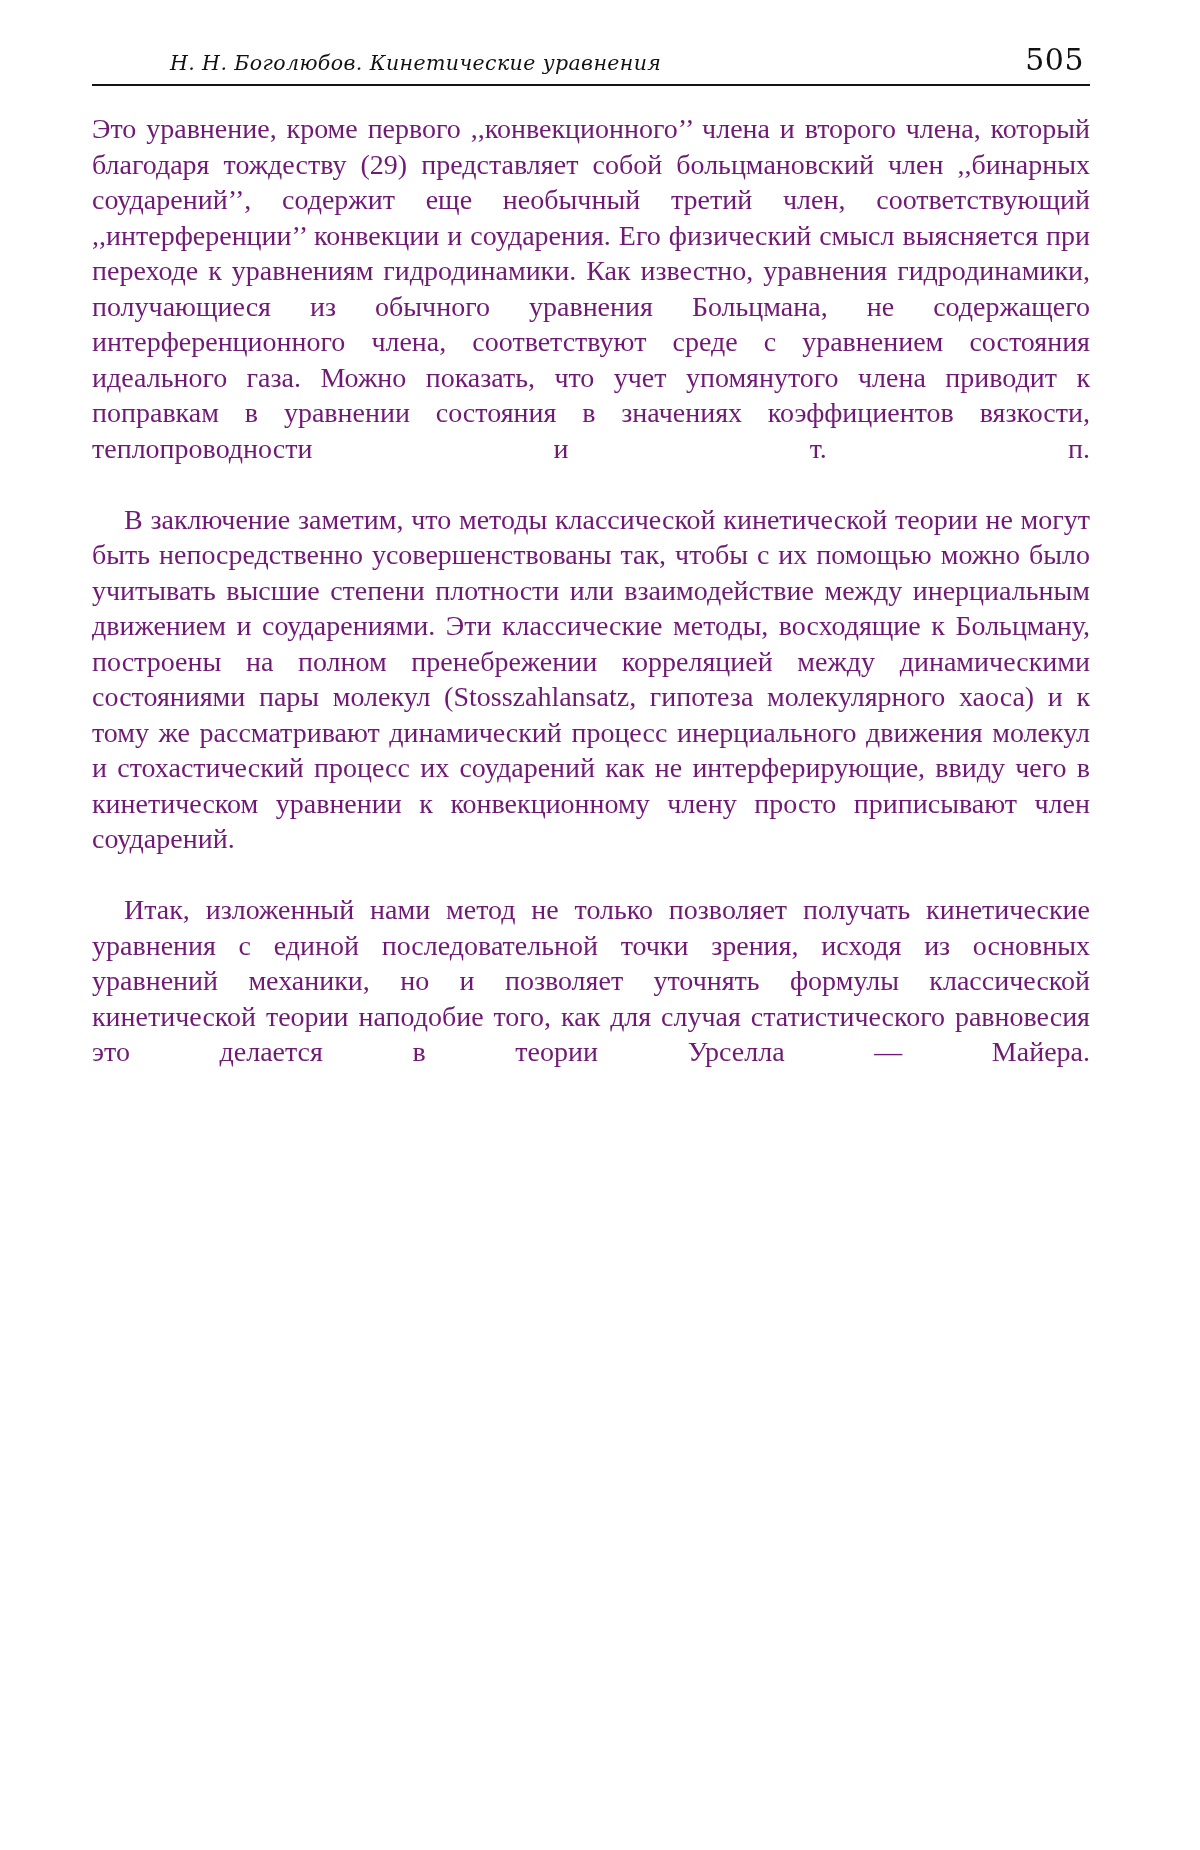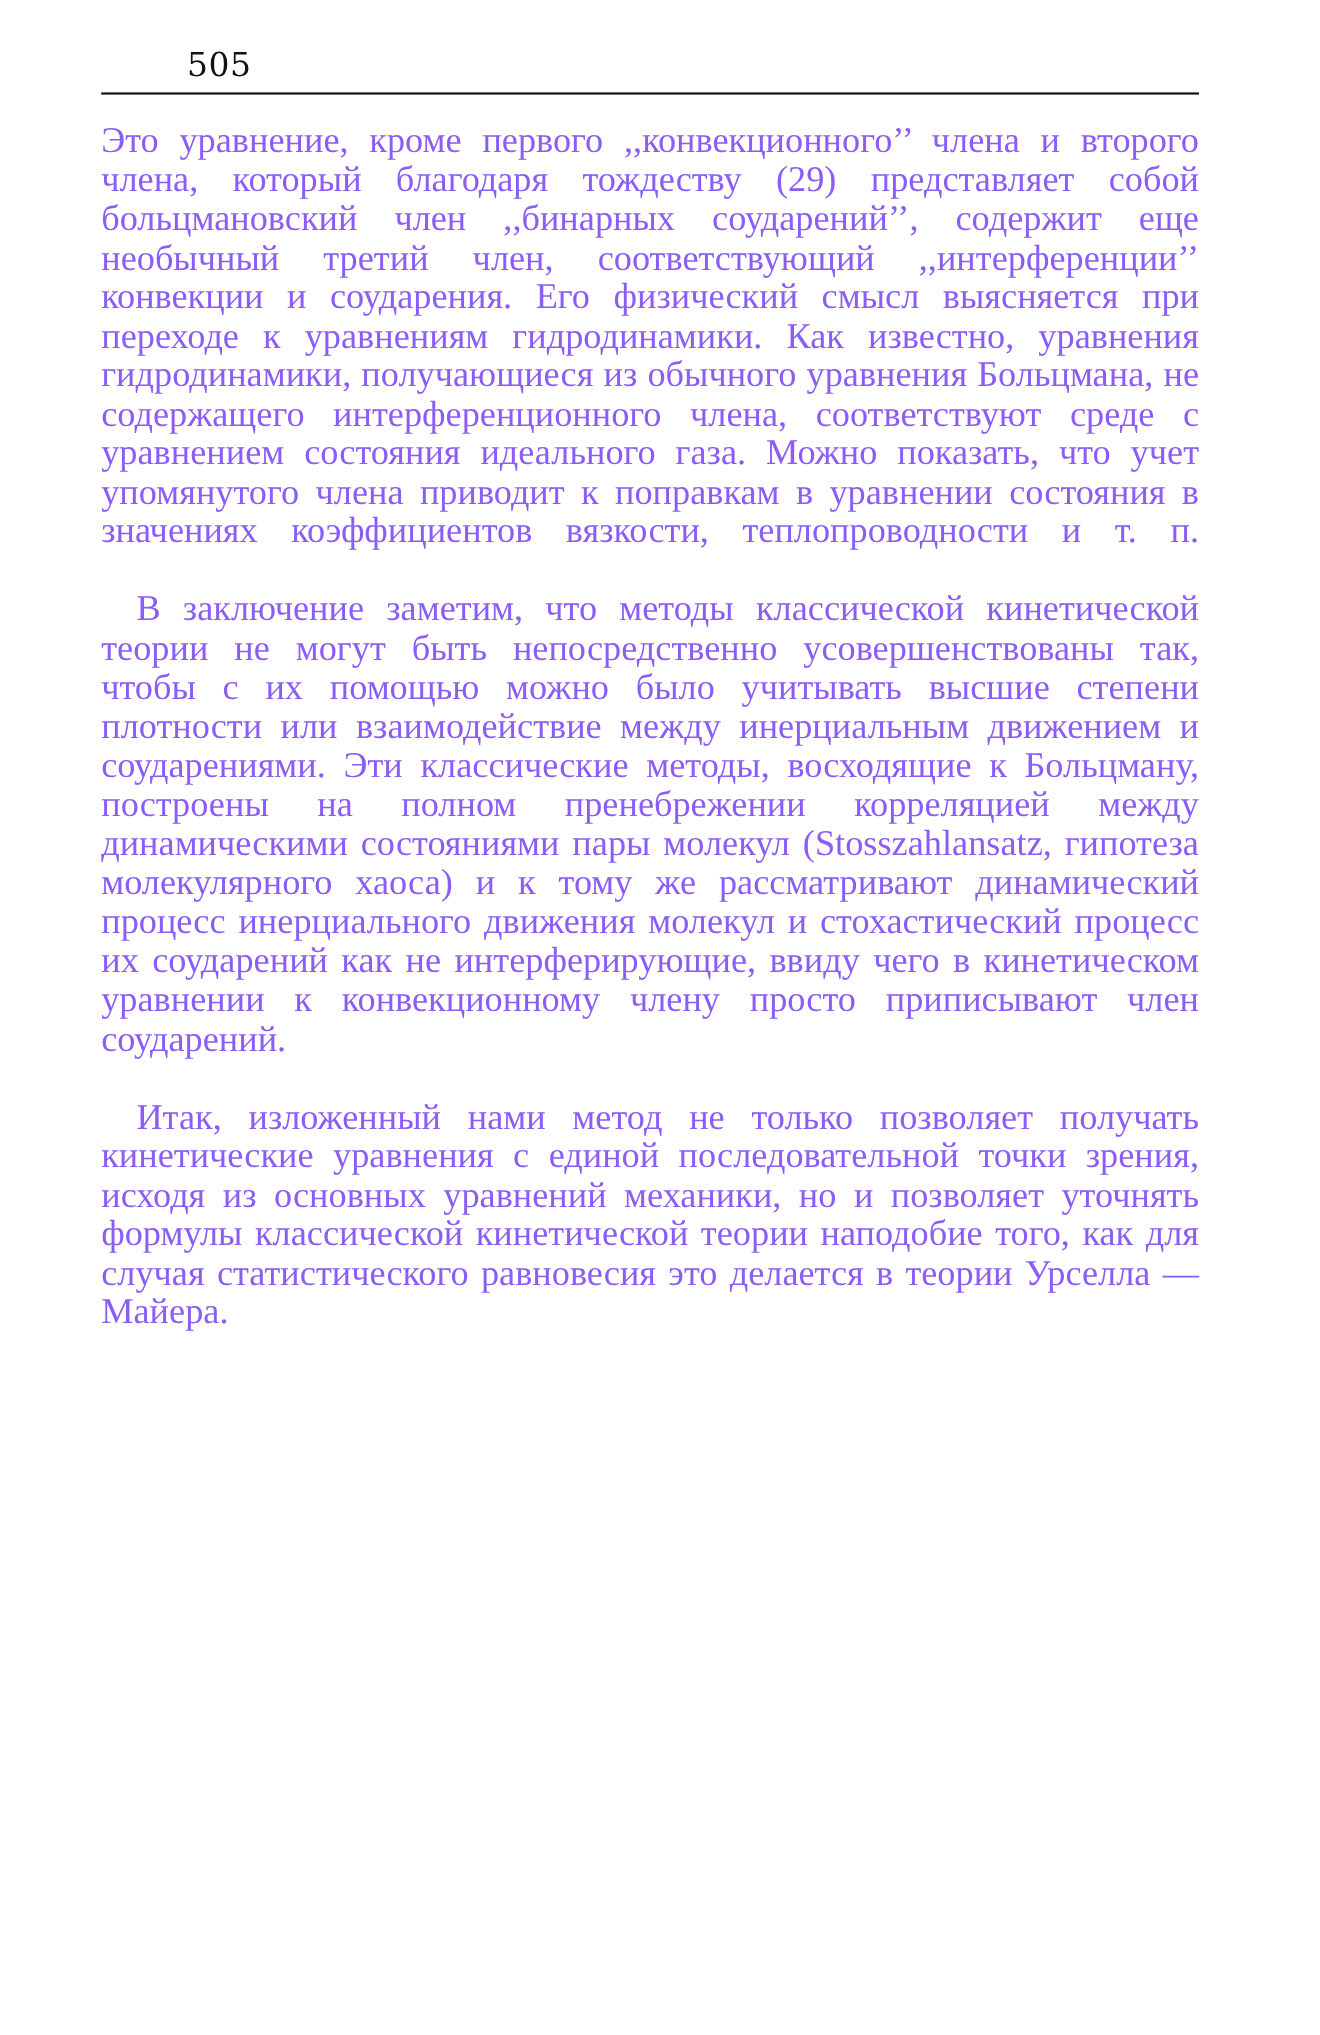--- a/index.html
+++ b/index.html
@@ -41,26 +41,26 @@
     color: #121212;
   }
   .rule {
     margin: 7px 0 0 0;
     height: 2px;
     background: #141414;
     width: 100%;
   }
   .body-text {
     margin-top: 25px;
-    font-size: 33px;
+    font-size: 28px;
     line-height: 35.5px;
     text-align: justify;
     text-justify: inter-word;
     hyphens: manual;
-    color: #8b5cf6;
+    color: #701a75;
     font-family: Liberation Serif, serif;
   }
   .body-text p {
     margin: 0;
     text-indent: 32px;
   }
   .body-text p.first {
     text-indent: 0;
   }
   
@@ -69,20 +69,21 @@
     display: inline-block;
     width: 100%;
   }
 </style>
 </head>
 <body>
 
 <div class="page">
 
   <div class="header">
+    <div class="running-title">Н. Н. Боголюбов. Кинетические уравнения</div>
     <div class="folio">505</div>
   </div>
 
   <div class="rule"></div>
 
   <div class="body-text">
     <p class="first">Это уравнение, кроме первого ,,конвекционного’’ члена и второго члена, который благодаря тождеству (29) представляет собой больцмановский член ,,бинарных соударений’’, содержит еще необычный третий член, соответствующий ,,интерференции’’ конвекции и соударения. Его физический смысл выясняется при переходе к уравнениям гидродинамики. Как известно, уравнения гидродинамики, получающиеся из обычного уравнения Больцмана, не содержащего интерференционного члена, соответствуют среде с уравнением состояния идеального газа. Можно показать, что учет упомянутого члена приводит к поправкам в уравнении состояния в значениях коэффициентов вязкости, теплопроводности и т. п.</p>
     <p>В заключение заметим, что методы классической кинетической теории не могут быть непосредственно усовершенствованы так, чтобы с их помощью можно было учитывать высшие степени плотности или взаимодействие между инерциальным движением и соударениями. Эти классические методы, восходящие к Больцману, построены на полном пренебрежении корреляцией между динамическими состояниями пары молекул (Stosszahlansatz, гипотеза молекулярного хаоса) и к тому же рассматривают динамический процесс инерциального движения молекул и стохастический процесс их соударений как не интерферирующие, ввиду чего в кинетическом уравнении к конвекционному члену просто приписывают член соударений.</p>
     <p>Итак, изложенный нами метод не только позволяет получать кинетические уравнения с единой последовательной точки зрения, исходя из основных уравнений механики, но и позволяет уточнять формулы классической кинетической теории наподобие того, как для случая статистического равновесия это делается в теории Урселла — Майера.</p>
   </div>

